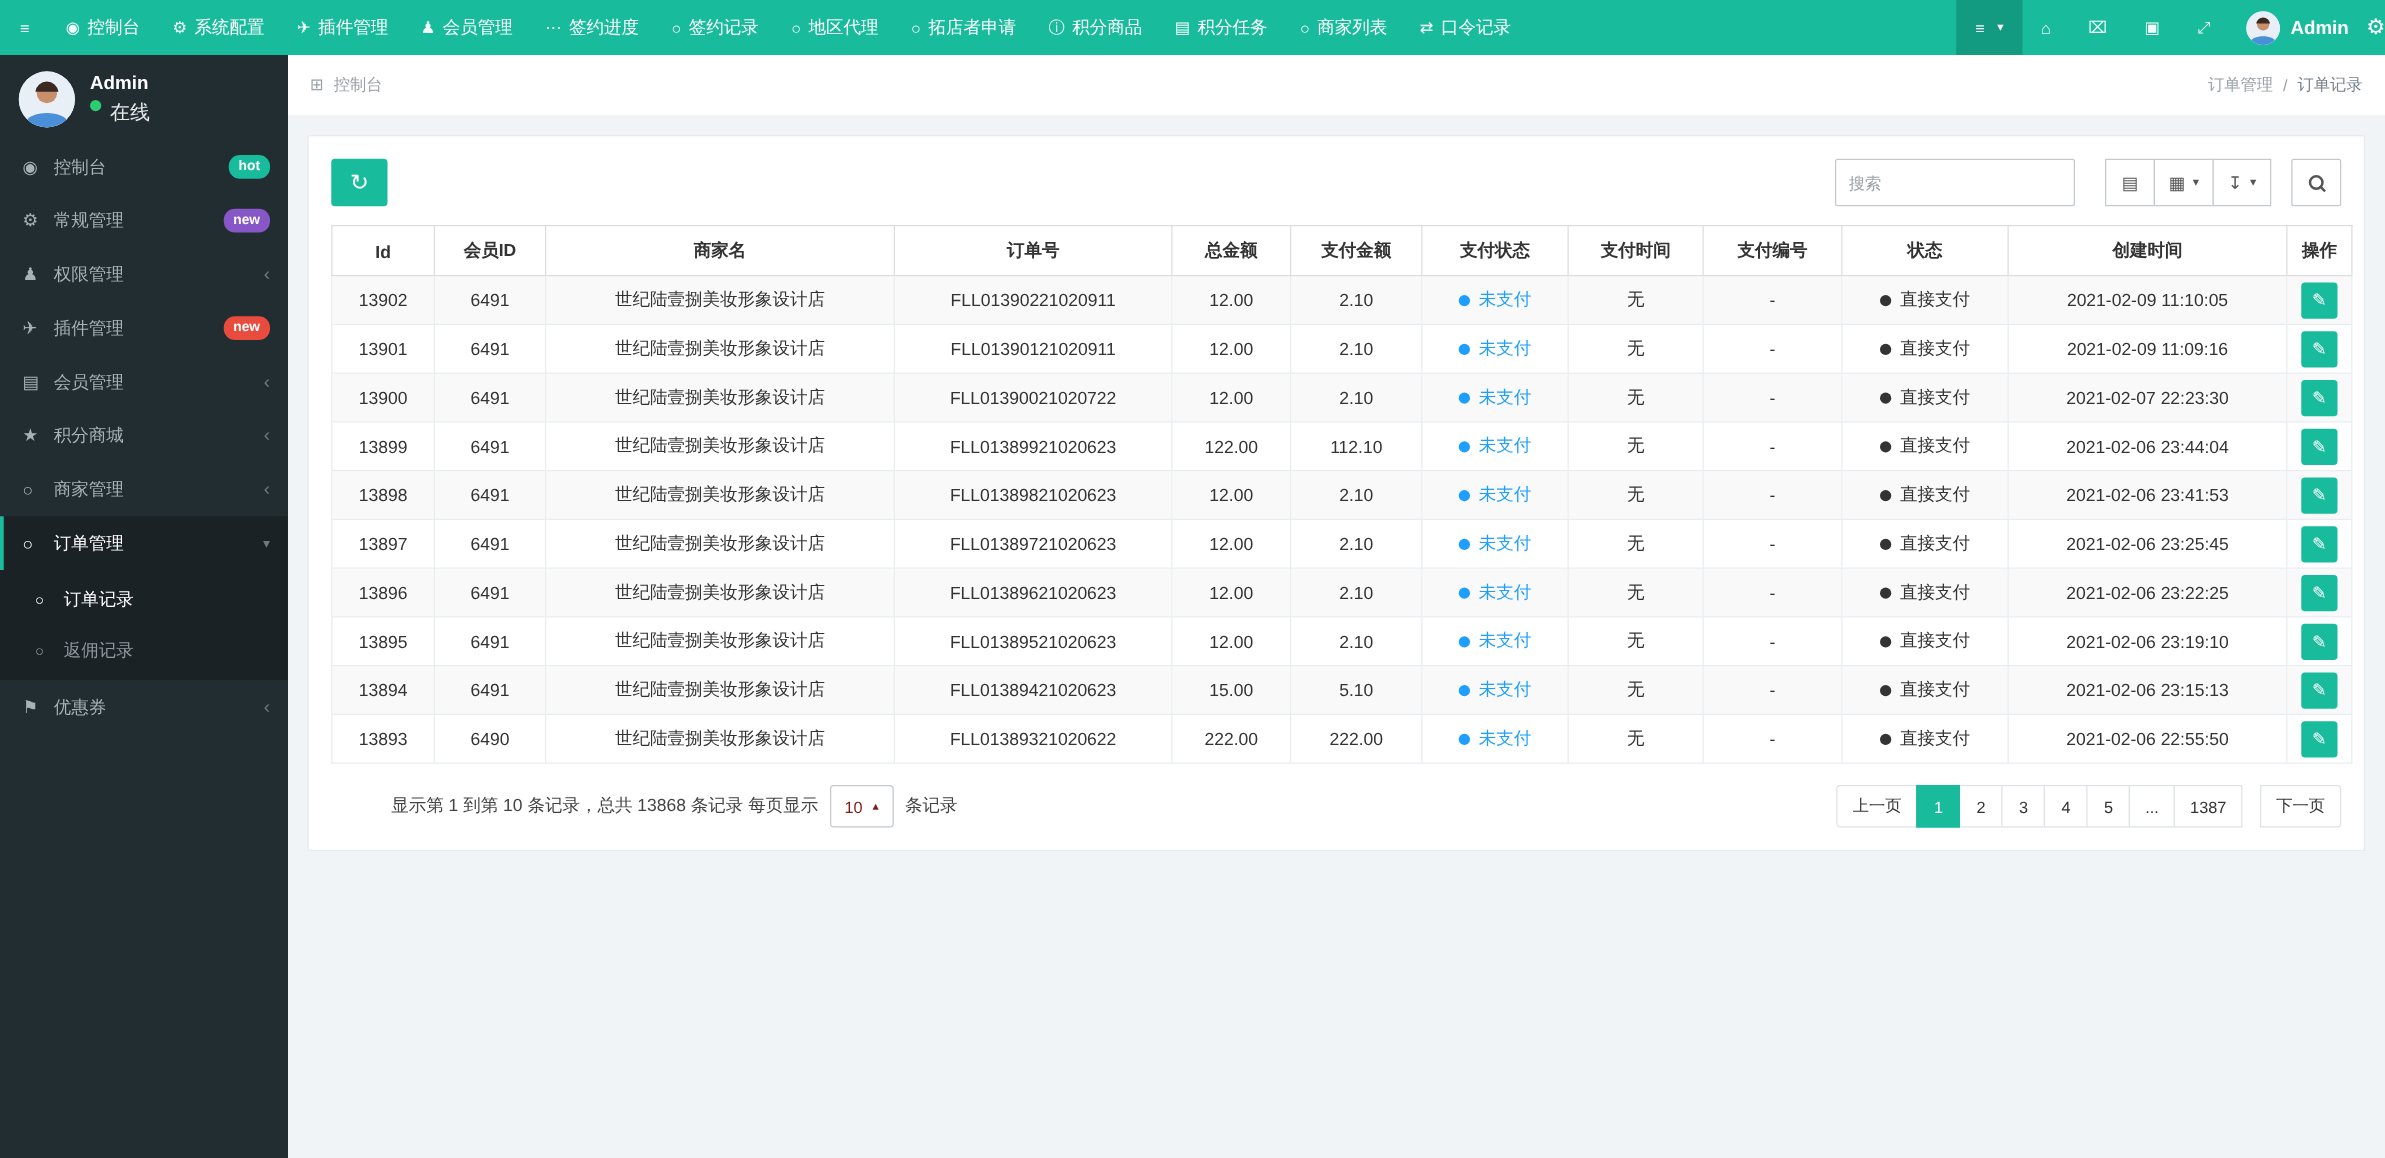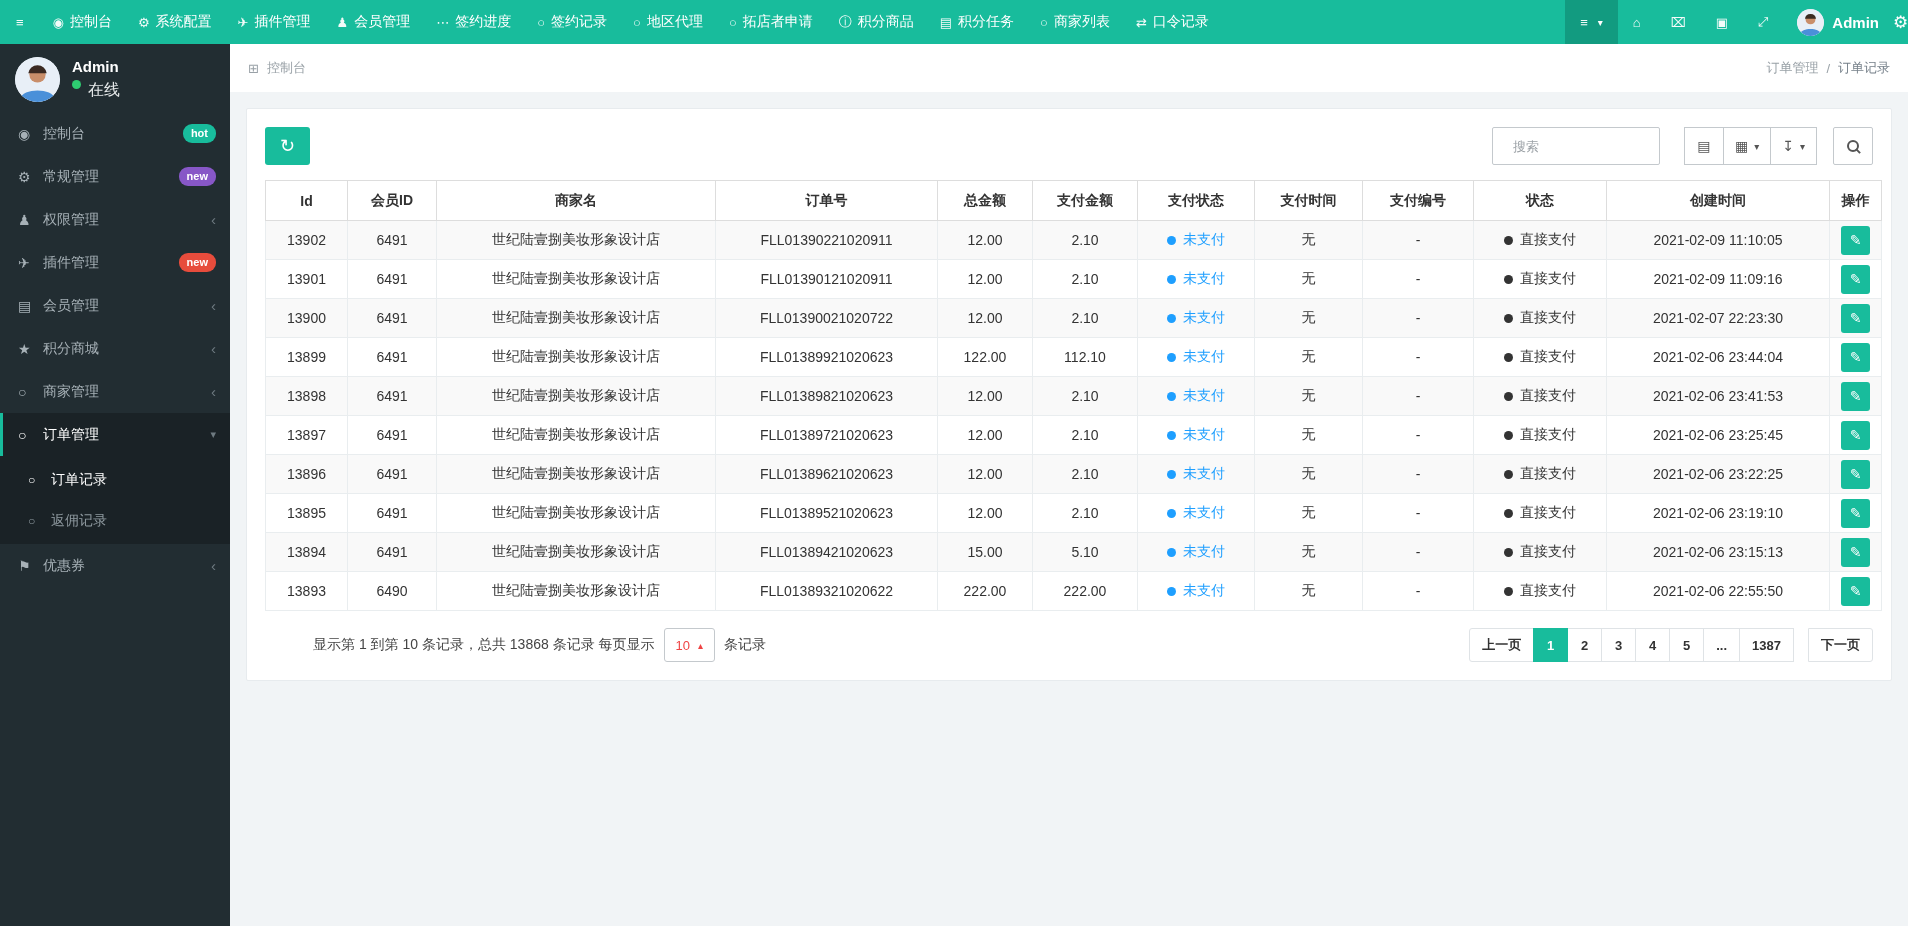--- a/index.html
+++ b/index.html
@@ -51,21 +51,21 @@
   .breadcrumb-left{display:flex;align-items:center;gap:8px;}
   .bc-ic{font-size:13px;}
   .breadcrumb-right{display:flex;gap:8px;align-items:center;}
   .breadcrumb-right .current{color:#76808a;}
   .content{padding:16px;}
   .card{background:#fff;border:1px solid #e7ebee;border-radius:2px;padding:18px;}
 
   .toolbar{display:flex;justify-content:space-between;margin-bottom:15px;}
   .btn-refresh{width:45px;height:38px;background:var(--accent);color:#fff;border:0;border-radius:3px;font-size:18px;cursor:pointer;}
   .toolbar-right{display:flex;align-items:center;}
-  .search-input{width:168px;height:38px;border:1px solid #c4c9cd;border-radius:2px;padding:0 20px;font-size:13px;color:#333;outline:none;font-family:inherit;}
+  .search-input{width:192px;height:38px;border:1px solid #c4c9cd;border-radius:2px;padding:0 10px;font-size:13px;color:#333;outline:none;font-family:inherit;}
   .search-input::placeholder{color:#9aa0a5;}
   .btn-group{display:flex;margin-left:24px;}
   .tb-btn{height:38px;min-width:40px;padding:0 11px;background:#fff;border:1px solid #c4c9cd;color:#555;font-size:14px;display:flex;align-items:center;justify-content:center;gap:6px;cursor:pointer;}
   .btn-group .tb-btn + .tb-btn{margin-left:-1px;}
   .caret-d{font-size:10px;color:#555;}
   .btn-search{margin-left:16px;border-radius:2px;}
 
   table{width:100%;border-collapse:collapse;table-layout:fixed;}
   th{height:40px;font-weight:bold;font-size:14px;border:1px solid #ddd;text-align:center;cursor:pointer;background:#fff;}
   td{height:39px;font-size:14px;border:1px solid #e9edef;text-align:center;color:#333;white-space:nowrap;overflow:hidden;}
@@ -76,23 +76,23 @@
   thead th:nth-child(7){width:117px;} thead th:nth-child(8){width:108px;}
   thead th:nth-child(9){width:111px;} thead th:nth-child(10){width:133px;font-family:Liberation Mono, monospace;}
   thead th:nth-child(11){width:223px;}thead th:nth-child(12){width:52px;}
   .dot{display:inline-block;width:9px;height:9px;border-radius:50%;margin-right:7px;vertical-align:middle;background:currentColor;}
   .status.blue{color:var(--blue);}
   .status.dark{color:#333;}
   .edit-btn{width:29px;height:29px;background:var(--accent);border:0;border-radius:3px;color:#fff;font-size:14px;cursor:pointer;line-height:1;display:inline-flex;align-items:center;justify-content:center;}
 
   .table-footer{display:flex;justify-content:space-between;align-items:center;margin-top:17px;}
   .footer-left{display:flex;align-items:center;gap:9px;font-size:14px;color:#444;margin-left:48px;}
-  .page-size-btn{height:34px;padding:0 11px;border:1px solid #c4c9cd;background:#fff;border-radius:3px;display:inline-flex;align-items:center;gap:8px;font-size:13px;cursor:pointer;color:#ef4444;}
+  .page-size-btn{height:34px;padding:0 11px;border:1px solid #c4c9cd;background:#fff;border-radius:3px;display:inline-flex;align-items:center;gap:8px;font-size:13px;cursor:pointer;color:#7f1d1d;}
   .caret-u{font-size:10px;}
-  .pagination{display:flex;font-weight:bold;}
+  .pagination{display:flex;}
   .page-btn{min-width:35px;height:34px;padding:0 12px;border:1px solid #dfe3e6;background:#fff;display:flex;align-items:center;justify-content:center;font-size:13px;color:#333;cursor:pointer;margin-left:-1px;}
   .page-btn.active{background:var(--accent);border-color:var(--accent);color:#fff;position:relative;}
   .page-btn.prev{border-radius:3px 0 0 3px;}
   .page-btn.next{border-radius:0 3px 3px 0;margin-left:14px;}
 
   .mag{display:inline-block;width:15px;height:15px;position:relative;}
   .mag::before{content:'';position:absolute;width:8px;height:8px;border:2px solid currentColor;border-radius:50%;left:1px;top:1px;}
   .mag::after{content:'';position:absolute;width:6px;height:2px;background:currentColor;transform:rotate(45deg);left:9px;top:11px;}
 </style>
 </head>

